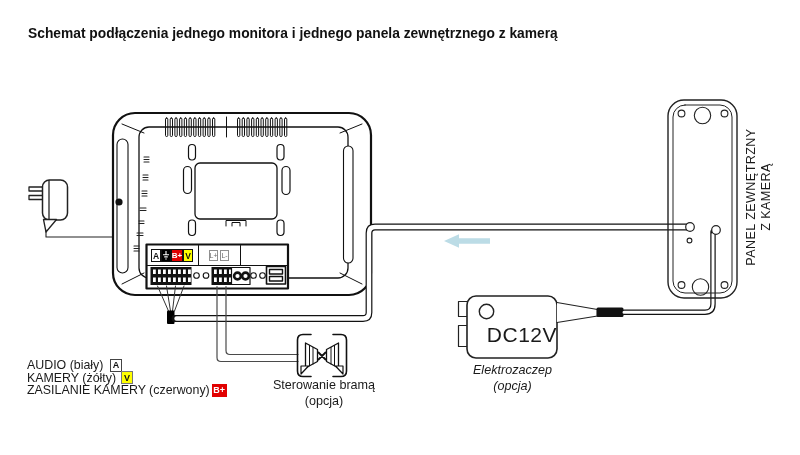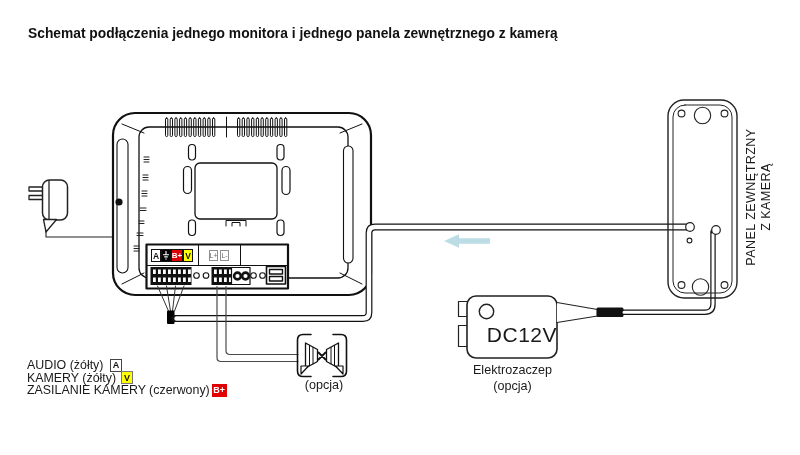--- a/index.html
+++ b/index.html
@@ -30,21 +30,21 @@
   .term-a{width:10px;background:#fff;color:#111;}
   .term-gnd{width:10px;background:#000;}
   .term-bp{width:12px;background:#e10000;color:#fff;font-size:8px;}
   .term-v{width:10px;background:#ffff00;color:#111;}
   .aux-row{left:209px;top:250px;display:flex;gap:2px;}
   .aux{display:inline-flex;align-items:center;justify-content:center;width:9px;height:11px;
        box-sizing:border-box;border:1px solid #8f8f8f;color:#6d6d6d;font-size:7px;}
   
   .gate-label{left:250px;top:378px;width:148px;}
   .strike-voltage{left:467px;top:323px;width:90px;font-size:21px;letter-spacing:.5px;color:#1a1a1a;text-align:right;}
-  .strike-label{left:440px;top:363px;width:145px;}
+  .strike-label{left:440px;top:363px;width:145px;font-style:italic;}
   .panel-label{left:659px;top:180px;width:200px;height:34px;display:flex;flex-direction:column;
                justify-content:center;transform:rotate(-90deg);font-size:12.6px;line-height:15.5px;
                letter-spacing:.4px;text-align:center;color:#1a1a1a;}
 </style>
 </head>
 <body>
 
 <div class="canvas">
 
   <svg class="abs" style="left:0;top:0" width="800" height="455" viewBox="0 0 800 455" fill="none" stroke-linecap="round" stroke-linejoin="round">
@@ -243,34 +243,35 @@
     <span class="term term-v">V</span>
   </div>
 
   <div class="abs aux-row">
     <span class="aux">L+</span>
     <span class="aux">L-</span>
   </div>
 
   <div class="abs legend">
     <div class="legend-row">
-      <span class="legend-text lw">AUDIO (żółty)</span>
+      <span class="legend-text lw">AUDIO (biały)</span>
       <span class="badge badge-audio">A</span>
     </div>
     <div class="legend-row">
       <span class="legend-text lw">KAMERY (żółty)</span>
       <span class="badge badge-video">V</span>
     </div>
     <div class="legend-row">
       <span class="legend-text">ZASILANIE KAMERY (czerwony)</span>
       <span class="badge badge-power" style="margin-left:-3px;">B+</span>
     </div>
   </div>
 
   <div class="abs gate-label small-label center">
+    <div>Sterowanie bramą</div>
     <div>(opcja)</div>
   </div>
 
   <div class="abs strike-voltage">DC12V</div>
   <div class="abs strike-label small-label center">
     <div>Elektrozaczep</div>
     <div>(opcja)</div>
   </div>
 
   <div class="abs panel-label">

